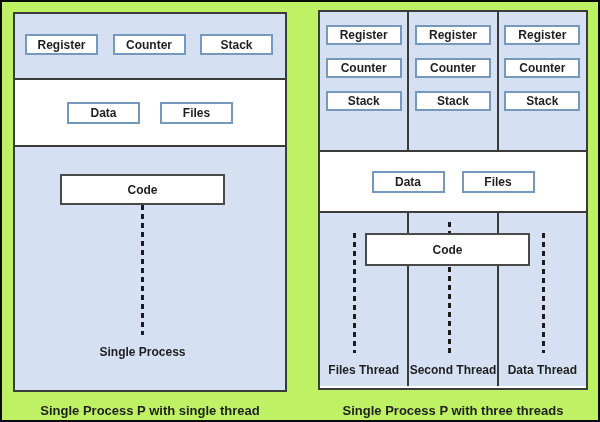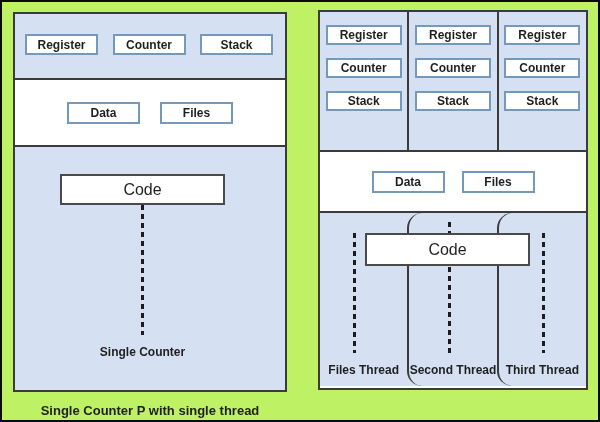--- a/index.html
+++ b/index.html
@@ -73,22 +73,22 @@
   }
 
   
   .codebox {
     position: absolute;
     background: #fff;
     border: 2px solid var(--code-border);
     display: flex;
     align-items: center;
     justify-content: center;
-    font-size: 16px;
-    font-weight: 400;
+    font-size: 12px;
+    font-weight: 700;
     color: var(--text-color);
     z-index: 2;
   }
   .l-bot .codebox { left: 45px; top: 27px; width: 165px; height: 31px; }
 
   
   .dash {
     position: absolute;
     width: 3px;
     background: repeating-linear-gradient(to bottom,
@@ -135,21 +135,21 @@
   }
   .r-mid .sbox { width: 73px; height: 22px; }
 
   .r-bot {
     position: relative;
     height: 173px;
     background: var(--panel-fill);
     display: flex;
   }
   .r-bot .col { flex: 1; position: relative; }
-  .r-bot .col + .col { border-left: 2px solid var(--outer-border); border-radius: 15px; }
+  .r-bot .col + .col { border-left: 2px solid var(--outer-border); }
   .r-bot .thread-label { left: 0; right: 0; top: 150px; }
   .r-bot .codebox { left: 45px; top: 20px; width: 165px; height: 33px; }
   .dash-t1 { left: 33px;  top: 20px; height: 120px; }
   .dash-t2 { left: 128px; top: 9px;  height: 131px; }
   .dash-t3 { left: 222px; top: 20px; height: 120px; }
 
   
   .caption {
     position: absolute;
     top: 401px;
@@ -172,24 +172,24 @@
       <div class="sbox">Counter</div>
       <div class="sbox">Stack</div>
     </div>
     <div class="l-mid">
       <div class="sbox">Data</div>
       <div class="sbox">Files</div>
     </div>
     <div class="l-bot">
       <div class="codebox">Code</div>
       <div class="dash"></div>
-      <div class="thread-label">Single Counter</div>
+      <div class="thread-label">Single Process</div>
     </div>
   </div>
-  <div class="caption cap-left">Single Counter P with single thread</div>
+  <div class="caption cap-left">Single Process P with single thread</div>
 
   <div class="proc-box proc-right">
     <div class="r-top">
       <div class="col">
         <div class="sbox">Register</div>
         <div class="sbox">Counter</div>
         <div class="sbox">Stack</div>
       </div>
       <div class="col">
         <div class="sbox">Register</div>
@@ -207,22 +207,23 @@
       <div class="sbox">Files</div>
     </div>
     <div class="r-bot">
       <div class="col">
         <div class="thread-label">Files Thread</div>
       </div>
       <div class="col">
         <div class="thread-label">Second Thread</div>
       </div>
       <div class="col">
-        <div class="thread-label">Third Thread</div>
+        <div class="thread-label">Data Thread</div>
       </div>
       <div class="dash dash-t1"></div>
       <div class="dash dash-t2"></div>
       <div class="dash dash-t3"></div>
       <div class="codebox">Code</div>
     </div>
   </div>
+  <div class="caption cap-right">Single Process P with three threads</div>
 
 </div>
 
 </body></html>

